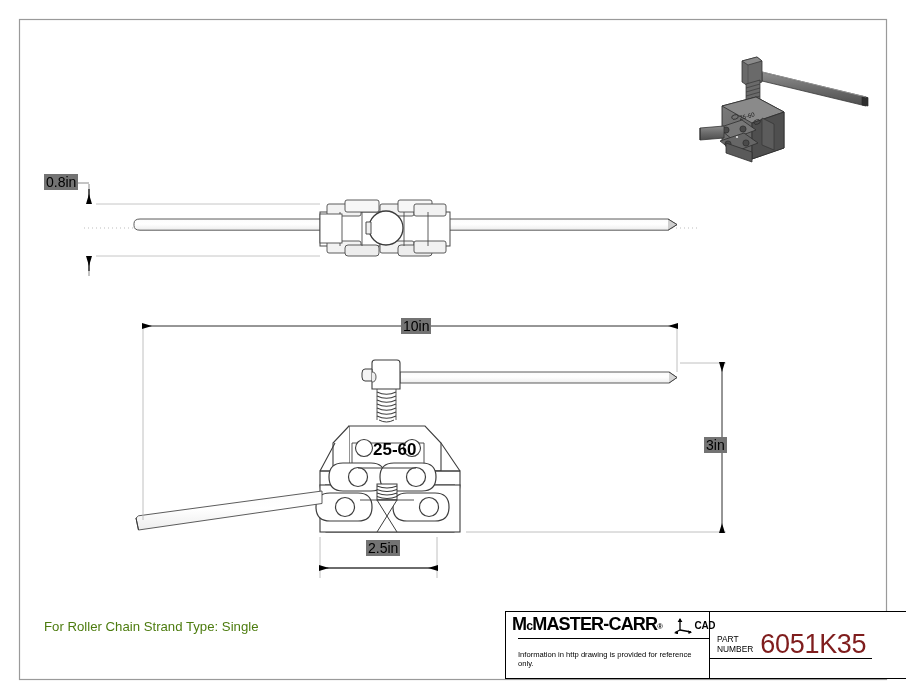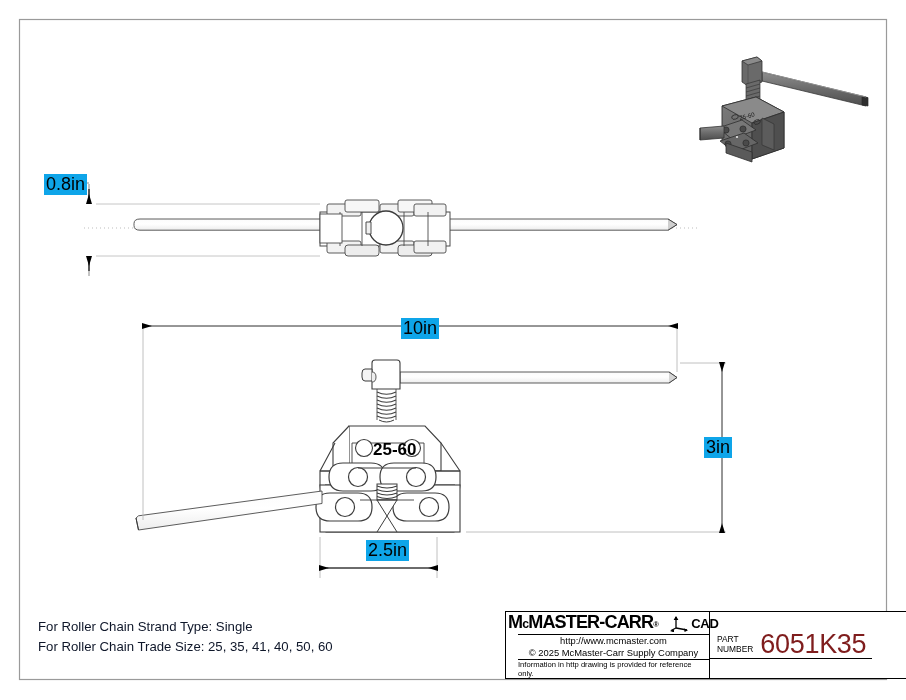--- a/index.html
+++ b/index.html
@@ -22,26 +22,26 @@
   }
   .drawing-svg {
     position: absolute;
     left: 0; top: 0;
     width: 906px;
     height: 700px;
   }
   
   #notes {
     position: absolute;
-    left: 38px;
+    left: 44px;
     top: 617px;
     width: 460px;
     font-size: 13.2px;
     line-height: 20px;
-    color: #0f172a;
+    color: #4d7c0f;
     white-space: nowrap;
   }
   #notes div { height: 20px; }
 
   
   #title-block {
     position: absolute;
     left: 505px;
     top: 611px;
     width: 455px;
@@ -80,21 +80,21 @@
     white-space: nowrap;
   }
   #brand .sm { font-size: 13px; }
   #brand .reg { font-size: 8px; vertical-align: 1px; }
   #cad-mark {
     margin-left: 4px;
     display: flex;
     align-items: center;
   }
   #cad-mark .cad-text {
-    font-size: 13px;
+    font-size: 10px;
     font-weight: bold;
     letter-spacing: -0.3px;
     margin-left: 1px;
   }
   #tb-url-row {
     height: 28px;
     box-sizing: border-box;
     border-bottom: 1px solid #000;
     display: flex;
     flex-direction: column;
@@ -149,23 +149,23 @@
     align-items: center;
     justify-content: center;
     font-size: 12.4px;
     line-height: 16px;
     color: #000;
   }
 
   
   .dim-label {
     position: absolute;
-    font-size: 18px;
-    color: #000;
-    background: #0ea5e9;
+    font-size: 14px;
+    color: #000;
+    background: #737373;
     padding: 0 2px;
     white-space: nowrap;
   }
 </style>
 </head>
 <body>
 
 <div id="sheet">
 
   <svg class="drawing-svg" viewBox="0 0 906 700">
@@ -402,45 +402,40 @@
   <div class="dim-label" style="left:401px; top:318px;">10in</div>
 
   <div class="dim-label" style="left:704px; top:437px;">3in</div>
 
   <div class="dim-label" style="left:366px; top:540px;">2.5in</div>
 
   <div class="dim-label" style="left:371px; top:440px; font-size:17px; font-weight:bold; background:transparent;">25-60</div>
 
   <div id="notes">
     <div>For Roller Chain Strand Type: Single</div>
-    <div>For Roller Chain Trade Size: 25, 35, 41, 40, 50, 60</div>
   </div>
 
   <div id="title-block">
     <div id="tb-left">
 
       <div id="tb-logo-row">
         <div id="brand"><span>M</span><span class="sm">c</span><span>MASTER-CARR</span><span class="reg">®</span></div>
         <div id="cad-mark">
           <svg width="20" height="18" viewBox="0 0 20 18">
             <path d="M6,14 L6,3" stroke="#000" stroke-width="1.3" fill="none"></path>
             <path d="M6,2 L3.6,6 L8.4,6 Z" fill="#000"></path>
             <path d="M6,14 L17,16" stroke="#000" stroke-width="1.3" fill="none"></path>
             <path d="M18,16.3 L14,14.4 L14.6,18 Z" fill="#000"></path>
             <path d="M6,14 L1,16.5" stroke="#000" stroke-width="1.3" fill="none"></path>
             <path d="M0,17 L4,15.2 L4,18.4 Z" fill="#000"></path>
           </svg>
           <span class="cad-text">CAD</span>
         </div>
       </div>
 
-      <div id="tb-url-row">
-        <span>http://www.mcmaster.com</span>
-        <span>© 2025 McMaster-Carr Supply Company</span>
-      </div>
 
       <div id="tb-ref-row">Information in http drawing is provided for reference only.</div>
     </div>
 
     <div id="tb-right">
       <div id="tb-pn-row">
         <div id="pn-label">PART
 NUMBER</div>
         <div id="pn-value">6051K35</div>
       </div>

